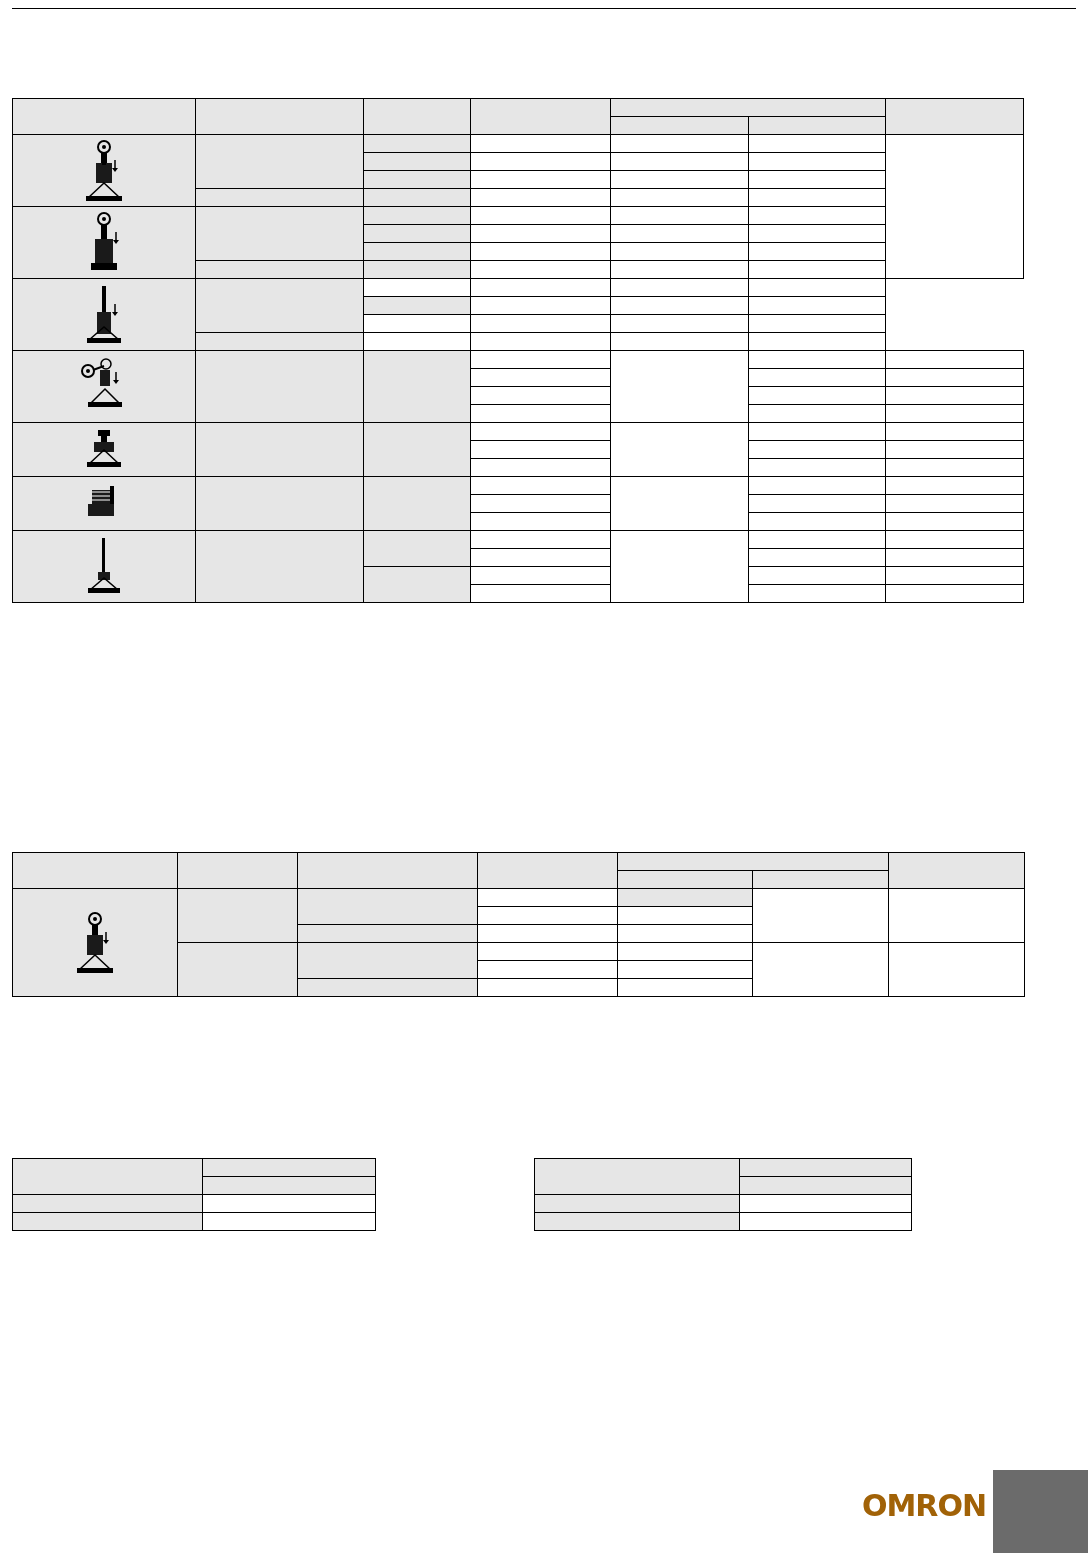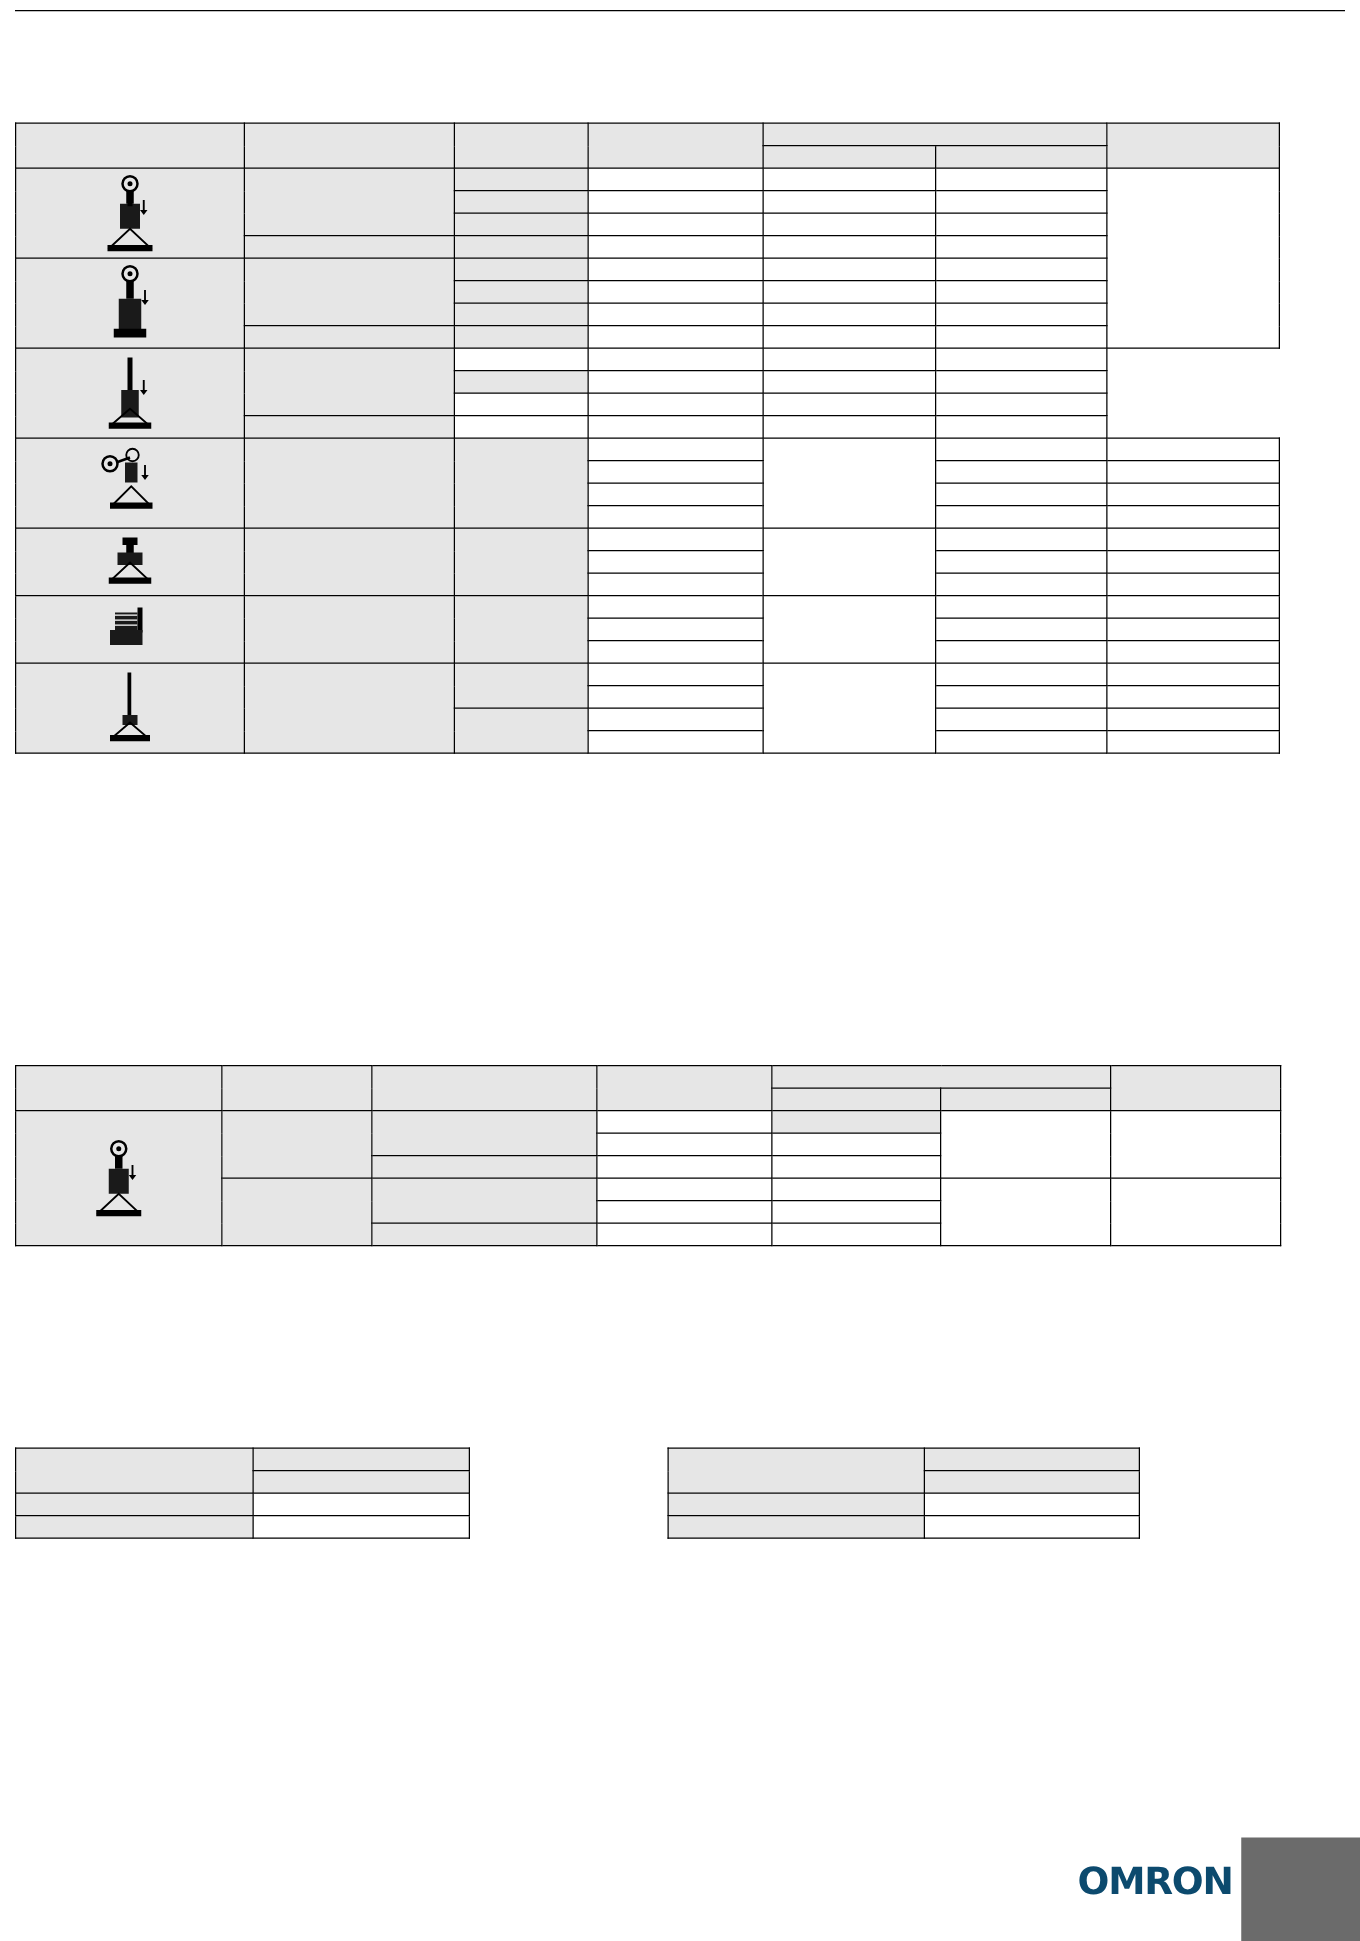--- a/index.html
+++ b/index.html
@@ -98,21 +98,21 @@
     height: 83px;
   }
   .omron-logo {
     position: absolute;
     left: 862px;
     top: 18px;
     font-size: 30px;
     letter-spacing: -1px;
     font-weight: bold;
     font-family: "DejaVu Sans", sans-serif;
-    color: #0c4a6e;
+    color: #a16207;
   }
   .corner-block {
     position: absolute;
     left: 993px;
     top: 0px;
     width: 95px;
     height: 83px;
     background: #6b6b6b;
   }
 </style>

